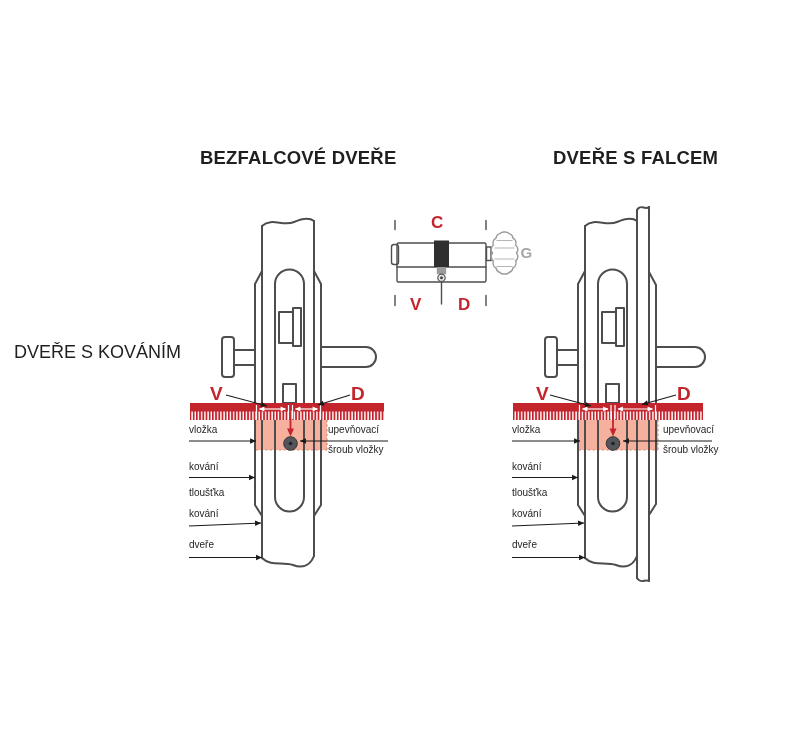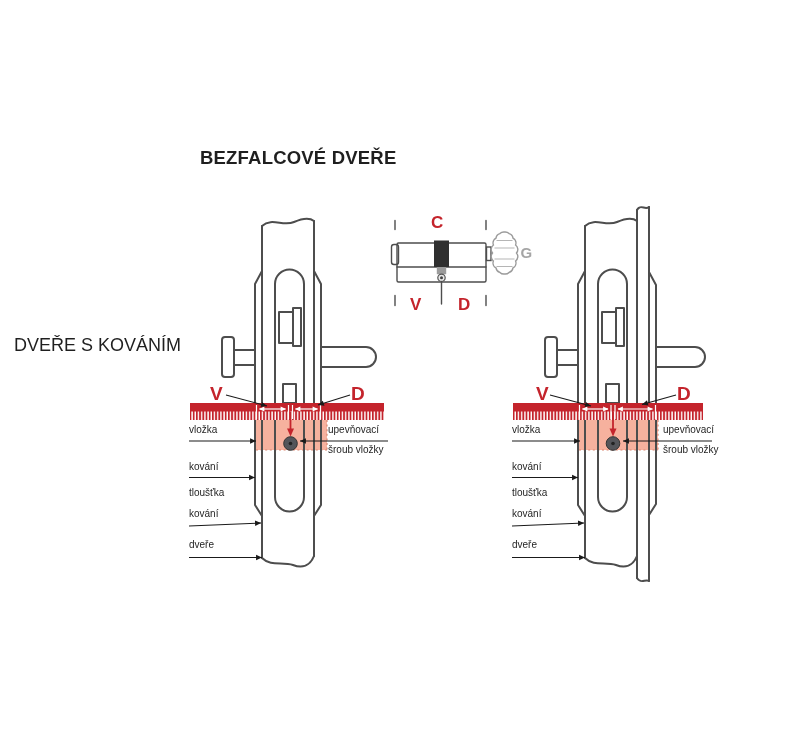--- a/index.html
+++ b/index.html
@@ -155,21 +155,22 @@
     <circle cx="441.5" cy="277.8" r="1.5" fill="#444"></circle>
     <path class="thin" d="M441.5,281.5 V304"></path>
     <rect class="thin" x="486.5" y="247" width="4.5" height="13.5"></rect>
     <path class="knob" d="M504.5,232 A5.5 5.5 0 0 1 509.09,233.6 A5.5 5.5 0 0 1 513,238.2 A5.5 5.5 0 0 1 515.59,245 A5.5 5.5 0 0 1 516.5,253 A5.5 5.5 0 0 1 515.59,261 A5.5 5.5 0 0 1 513,267.85 A5.5 5.5 0 0 1 509.09,272.4 A5.5 5.5 0 0 1 504.5,274 A5.5 5.5 0 0 1 499.91,272.4 A5.5 5.5 0 0 1 496,267.85 A5.5 5.5 0 0 1 493.41,261 A5.5 5.5 0 0 1 492.5,253 A5.5 5.5 0 0 1 493.41,245 A5.5 5.5 0 0 1 496,238.2 A5.5 5.5 0 0 1 499.91,233.6 A5.5 5.5 0 0 1 504.5,232 Z"></path>
     <path class="groove" d="M496.5,240.5 H512.5 M494.5,248 H514.5 M494.5,259 H514.5 M496.5,266.5 H512.5"></path>
   </g>
 </svg>
 
 
 <span class="t hdr" style="left:200px;top:149px">BEZFALCOVÉ DVEŘE</span>
-<span class="t side" style="left:14px;top:336px">DVEŘE S KOVÁNÍM</span>
+<span class="t hdr" style="left:553px;top:149px">DVEŘE S FALCEM</span>
+<span class="t side" style="left:14px;top:343px">DVEŘE S KOVÁNÍM</span>
 
 <span class="t redM" style="left:431px;top:214px">C</span>
 <span class="t redM" style="left:410px;top:296px">V</span>
 <span class="t redM" style="left:458px;top:296px">D</span>
 <span class="t grayL" style="left:520.5px;top:244.5px">G</span>
 
 <span class="t redL" style="left:210px;top:383.5px">V</span>
 <span class="t redL" style="left:351px;top:383.5px">D</span>
 <span class="t redL" style="left:536px;top:383.5px">V</span>
 <span class="t redL" style="left:677px;top:383.5px">D</span>

